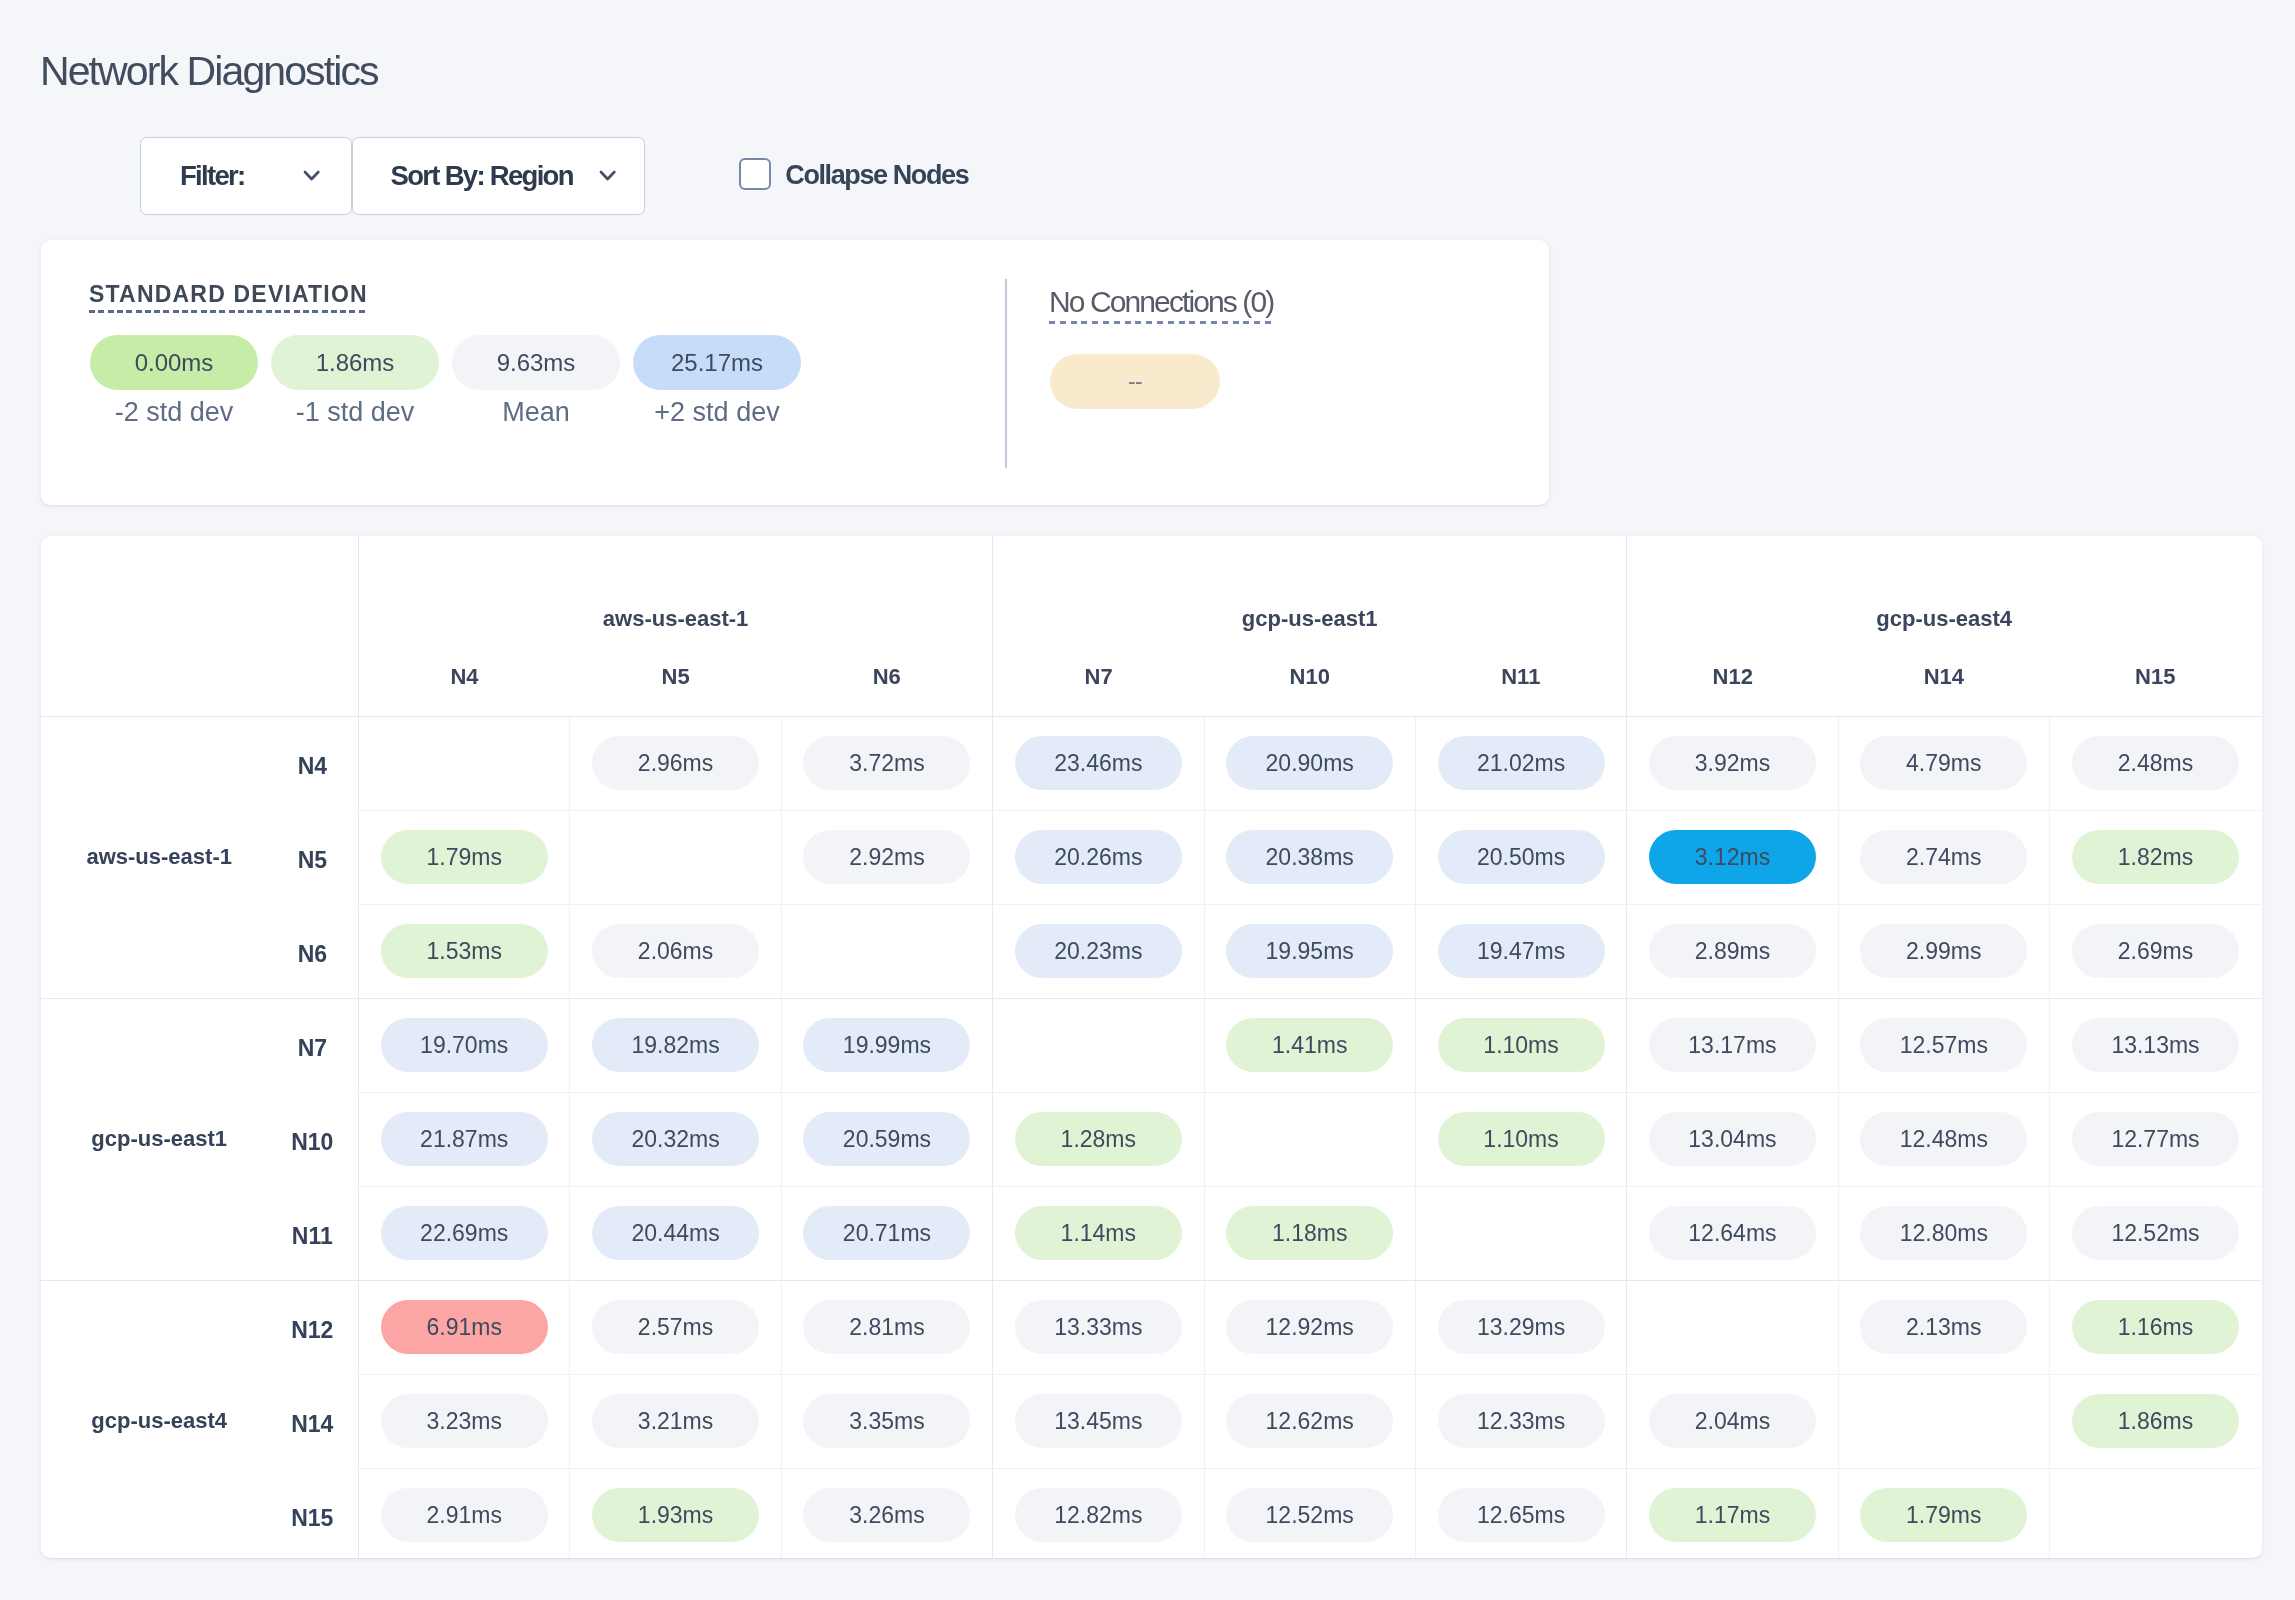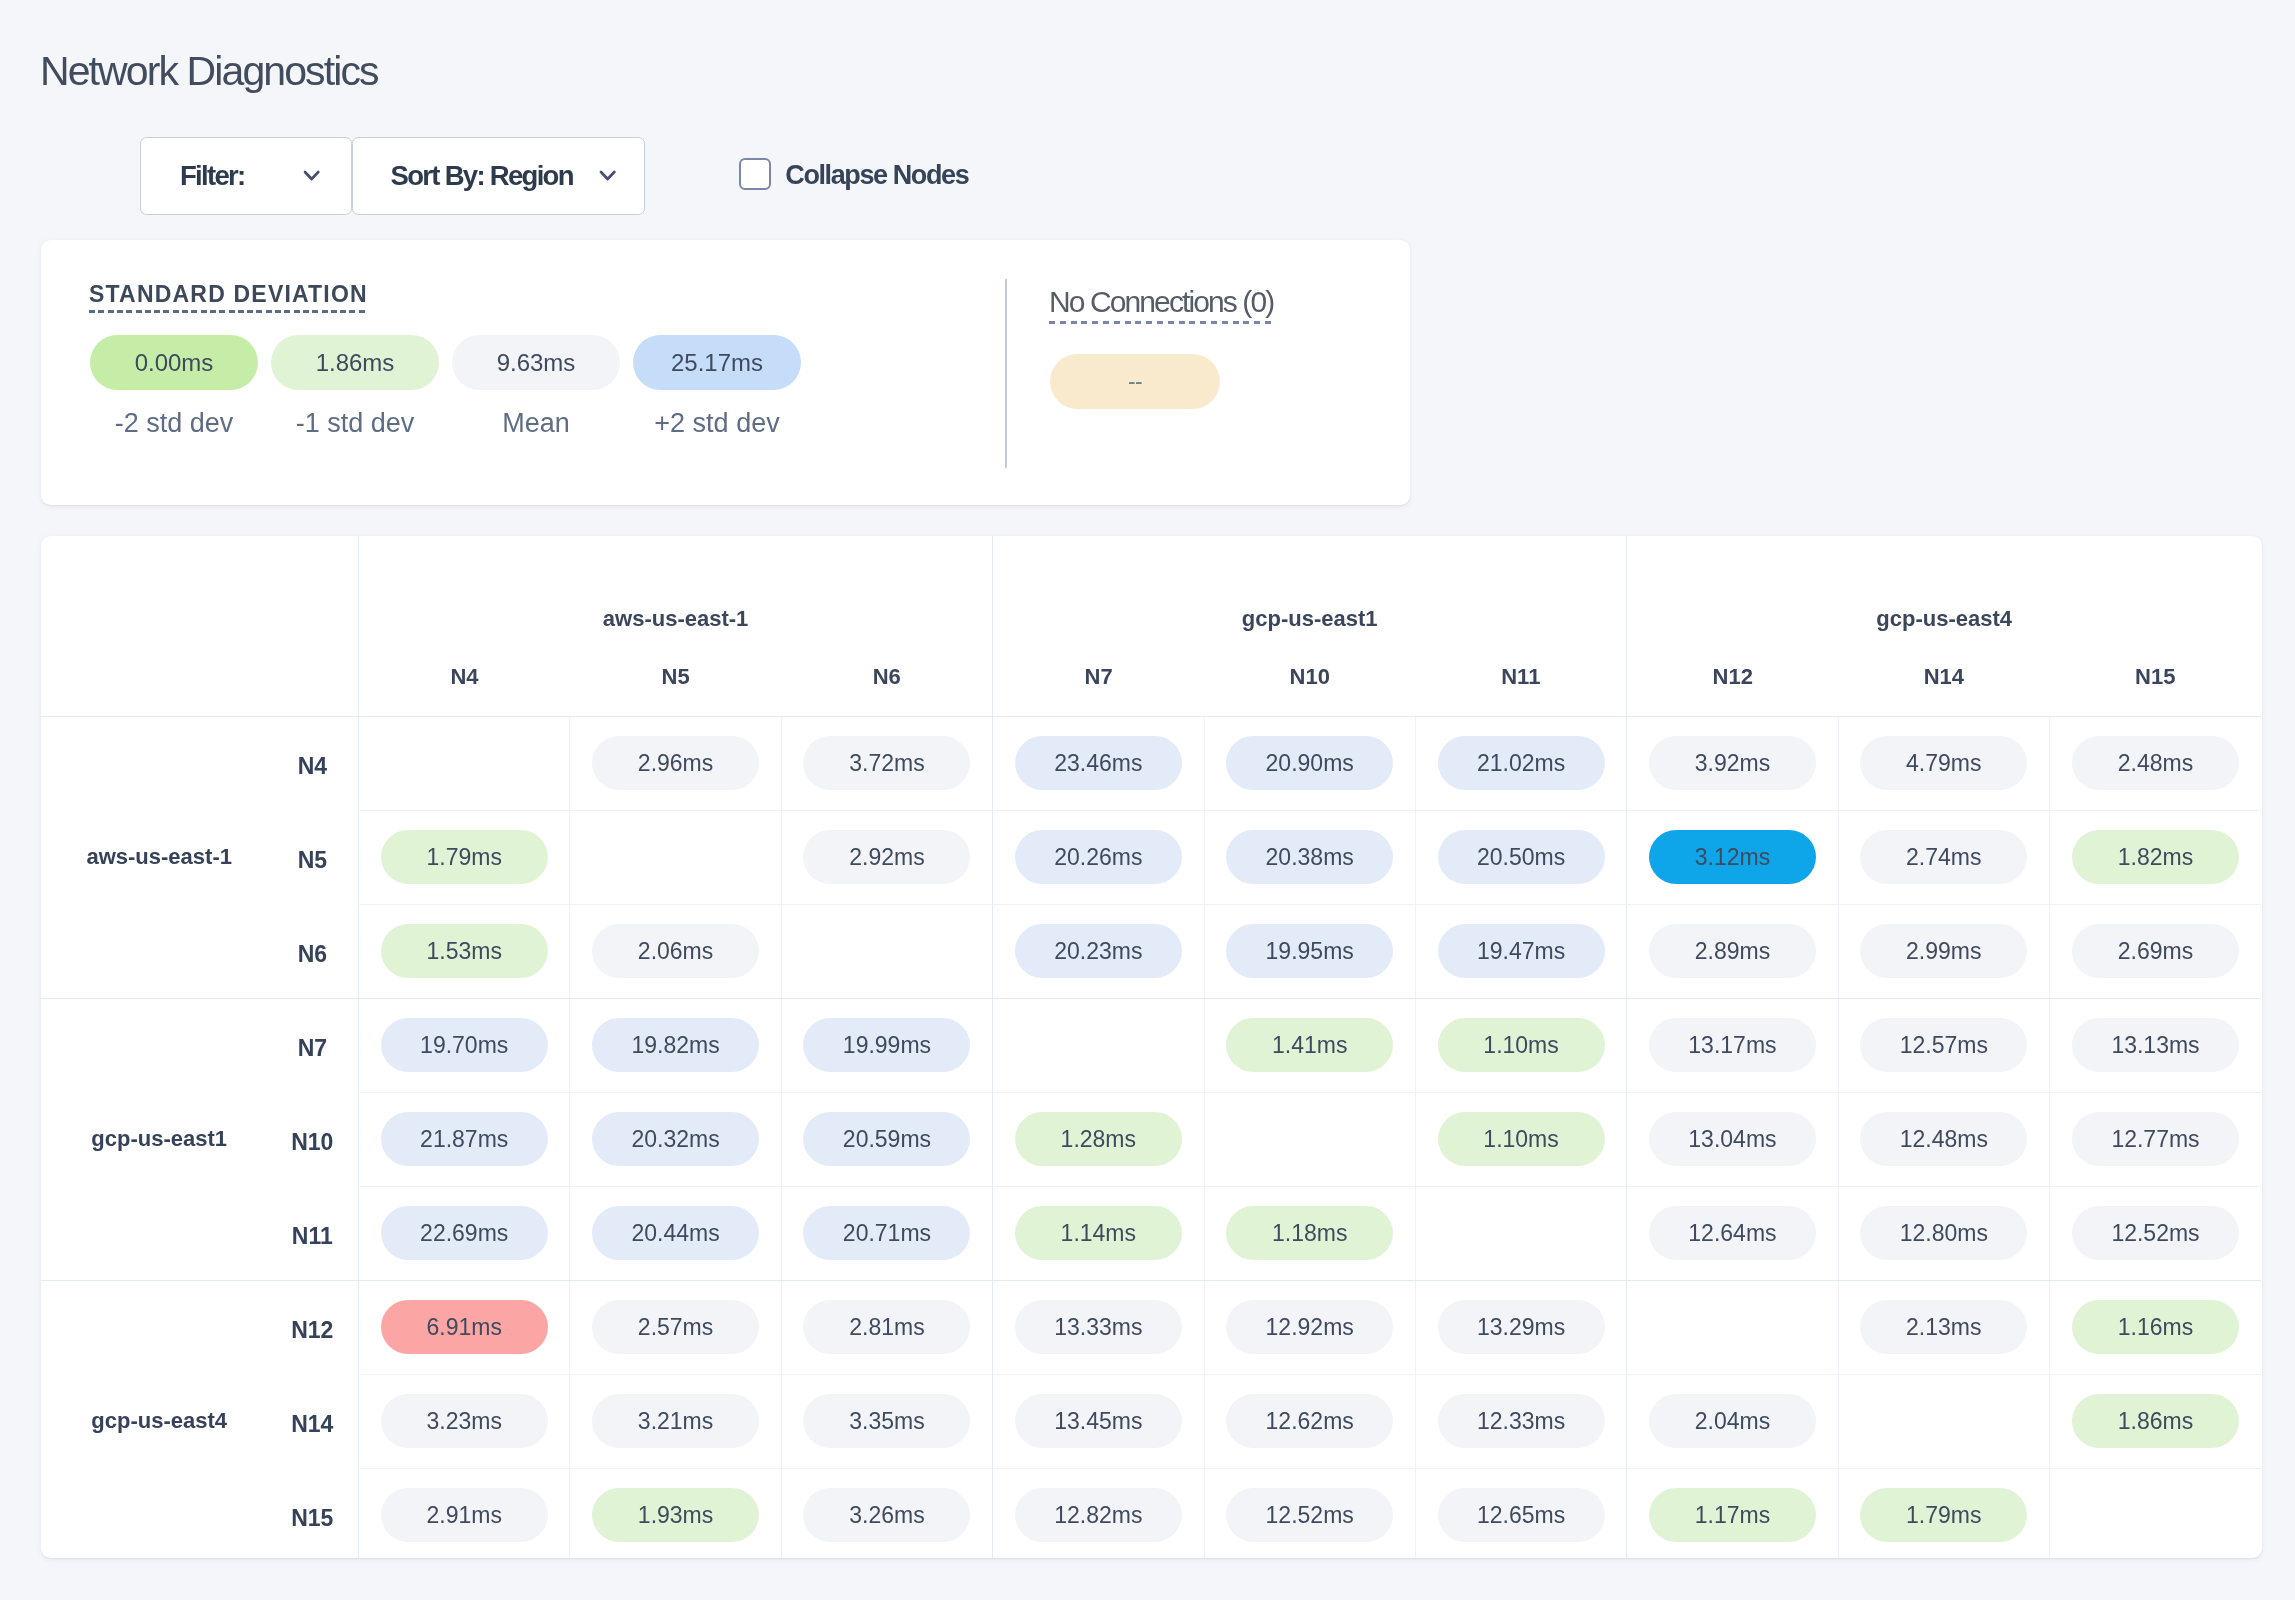--- a/index.html
+++ b/index.html
@@ -27,41 +27,41 @@
   .chev{margin-left:26px;display:block;width:17.3px;height:11.4px;flex:none;}
   .cb-wrap{display:flex;align-items:center;margin-left:94px;}
   .checkbox{
     width:32px;height:32px;border:2.4px solid #7b87a8;border-radius:6px;background:#fff;
     margin-top:-2.4px;
   }
   .cb-label{font-size:27px;font-weight:700;color:#36445a;margin-left:14.3px;letter-spacing:-1.4px;}
 
   
   .legend{
-    position:absolute;left:41px;top:240px;width:1369px;height:265px;
+    position:absolute;left:41px;top:240px;width:1508px;height:265px;
     background:#ffffff;border-radius:9.6px;
     box-shadow:0 1.2px 4.8px rgba(40,55,80,0.07), 0 0.6px 1.2px rgba(40,55,80,0.05);
     overflow:hidden;
   }
   .legend-title{
     position:absolute;left:48px;top:41px;
     font-size:23px;font-weight:700;color:#3d4859;letter-spacing:1.2px;
     padding-bottom:4.8px;
   }
   .legend-title::after{
     content:"";position:absolute;left:0;right:0;bottom:0;height:2.4px;
     background:repeating-linear-gradient(to right,#5c6b85 0 6px,transparent 6px 9.3px);
   }
   .scale-row{position:absolute;left:49px;top:95px;display:flex;}
   .scale-item{width:168px;margin-right:13px;text-align:center;}
   .scale-pill{
     height:55px;border-radius:27.5px;display:flex;align-items:center;justify-content:center;
     font-size:24px;color:#3f4a5e;
   }
-  .scale-cap{margin-top:20px;font-size:27px;color:#5e6c85;line-height:1;}
+  .scale-cap{margin-top:9px;font-size:27px;color:#5e6c85;line-height:1;}
   .legend-div{position:absolute;left:964px;top:39px;width:1.8px;height:189px;background:#c0c9dd;}
   .nc-title{
     position:absolute;left:1008px;top:47px;font-size:30px;color:#565c68;line-height:1;
     padding-bottom:6.6px;letter-spacing:-1.9px;
   }
   .nc-title::after{
     content:"";position:absolute;left:0;right:0;bottom:0;height:2.4px;
     background:repeating-linear-gradient(to right,#7884a8 0 6px,transparent 6px 10.8px);
   }
   .nc-pill{

